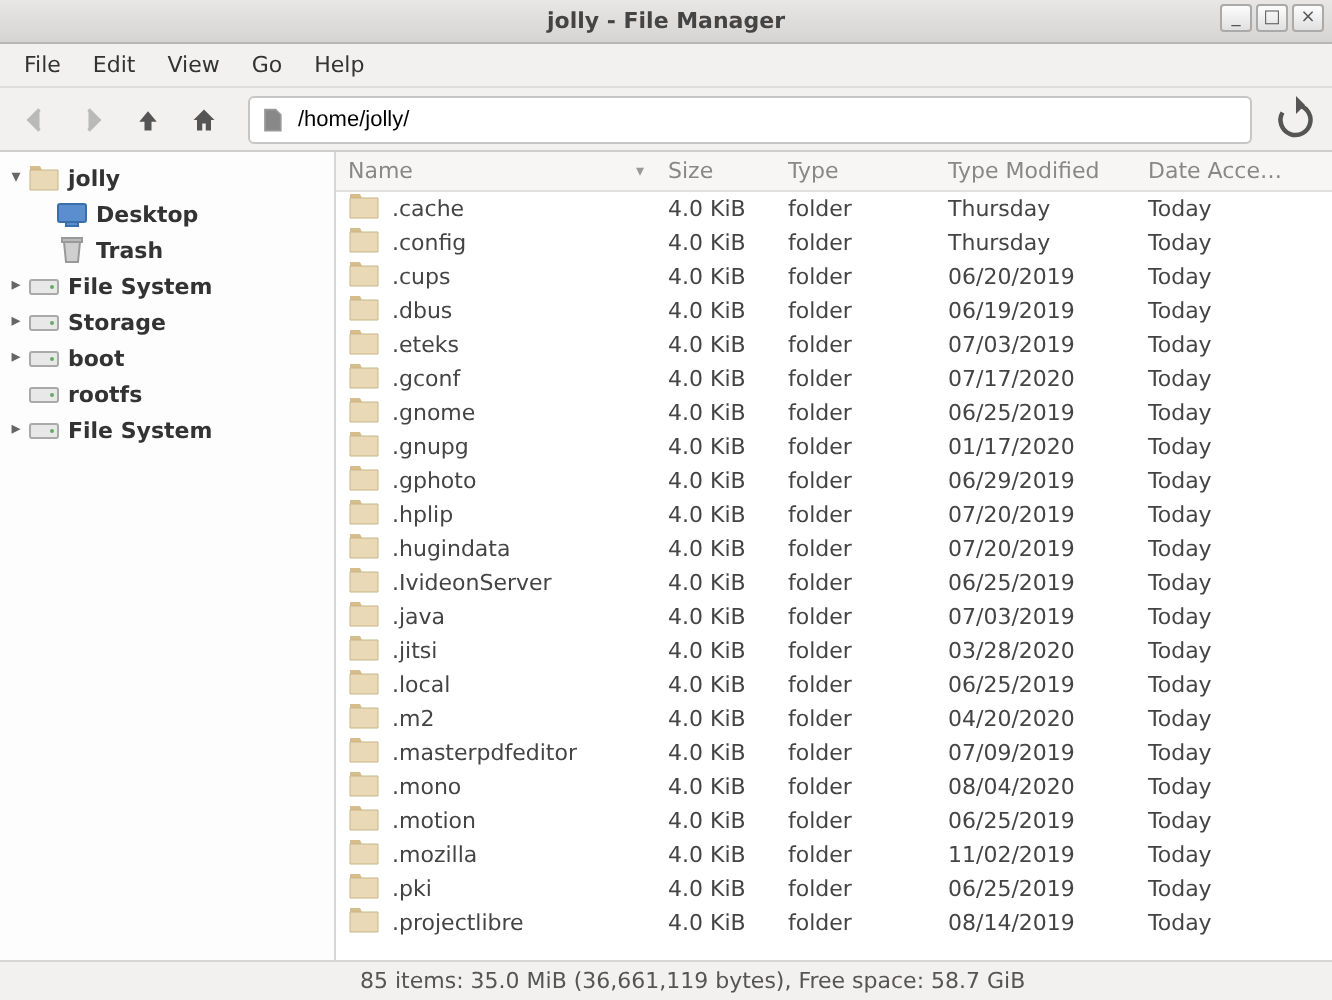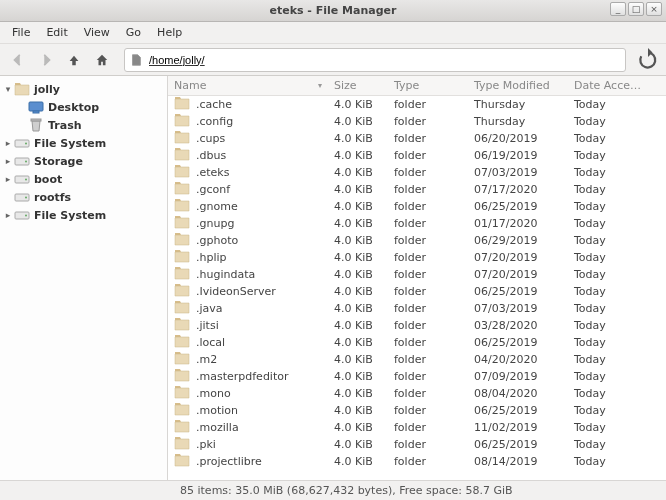--- a/index.html
+++ b/index.html
@@ -66,21 +66,20 @@
 
   
   .toolbar {
     height: 32px;
     background: #f2f1f0;
     border-bottom: 1px solid #d0cecb;
     display: flex;
     align-items: center;
     padding: 0 6px;
     gap: 4px;
-    text-decoration: underline;
   }
   .toolbar .nav-btn {
     width: 24px; height: 24px;
     display: flex; align-items: center; justify-content: center;
     cursor: pointer;
     border-radius: 3px;
   }
   .toolbar .nav-btn svg { width: 14px; height: 14px; }
   .toolbar .nav-btn.disabled svg { opacity: 0.35; }
   .path-wrap {
@@ -222,21 +221,21 @@
   svg.trash path { fill:#cfcfcf; stroke:#999;}
   svg.home path { fill:#555; }
   svg.arrow path { fill:#555; }
   svg.up path { fill:#555;}
   svg.location path { fill:#888;}
 </style>
 </head>
 <body>
 
 <div class="titlebar">
-  <div class="title">eteks - File Manager</div>
+  <div class="title">jolly - File Manager</div>
   <div class="win-controls">
     <div class="win-btn">_</div>
     <div class="win-btn">□</div>
     <div class="win-btn">×</div>
   </div>
 </div>
 
 <div class="menubar">
   <div class="menu-item">File</div>
   <div class="menu-item">Edit</div>
@@ -662,14 +661,14 @@
           <div class="col col-size">4.0 KiB</div>
           <div class="col col-type">folder</div>
           <div class="col col-mod">08/14/2019</div>
           <div class="col col-acc">Today</div>
         </div>
       </div>
   </div>
 </div>
 
 <div class="statusbar">
-  <span>85 items: 35.0 MiB (68,627,432 bytes), Free space: 58.7 GiB</span>
+  <span>85 items: 35.0 MiB (36,661,119 bytes), Free space: 58.7 GiB</span>
 </div>
 
 </body></html>

